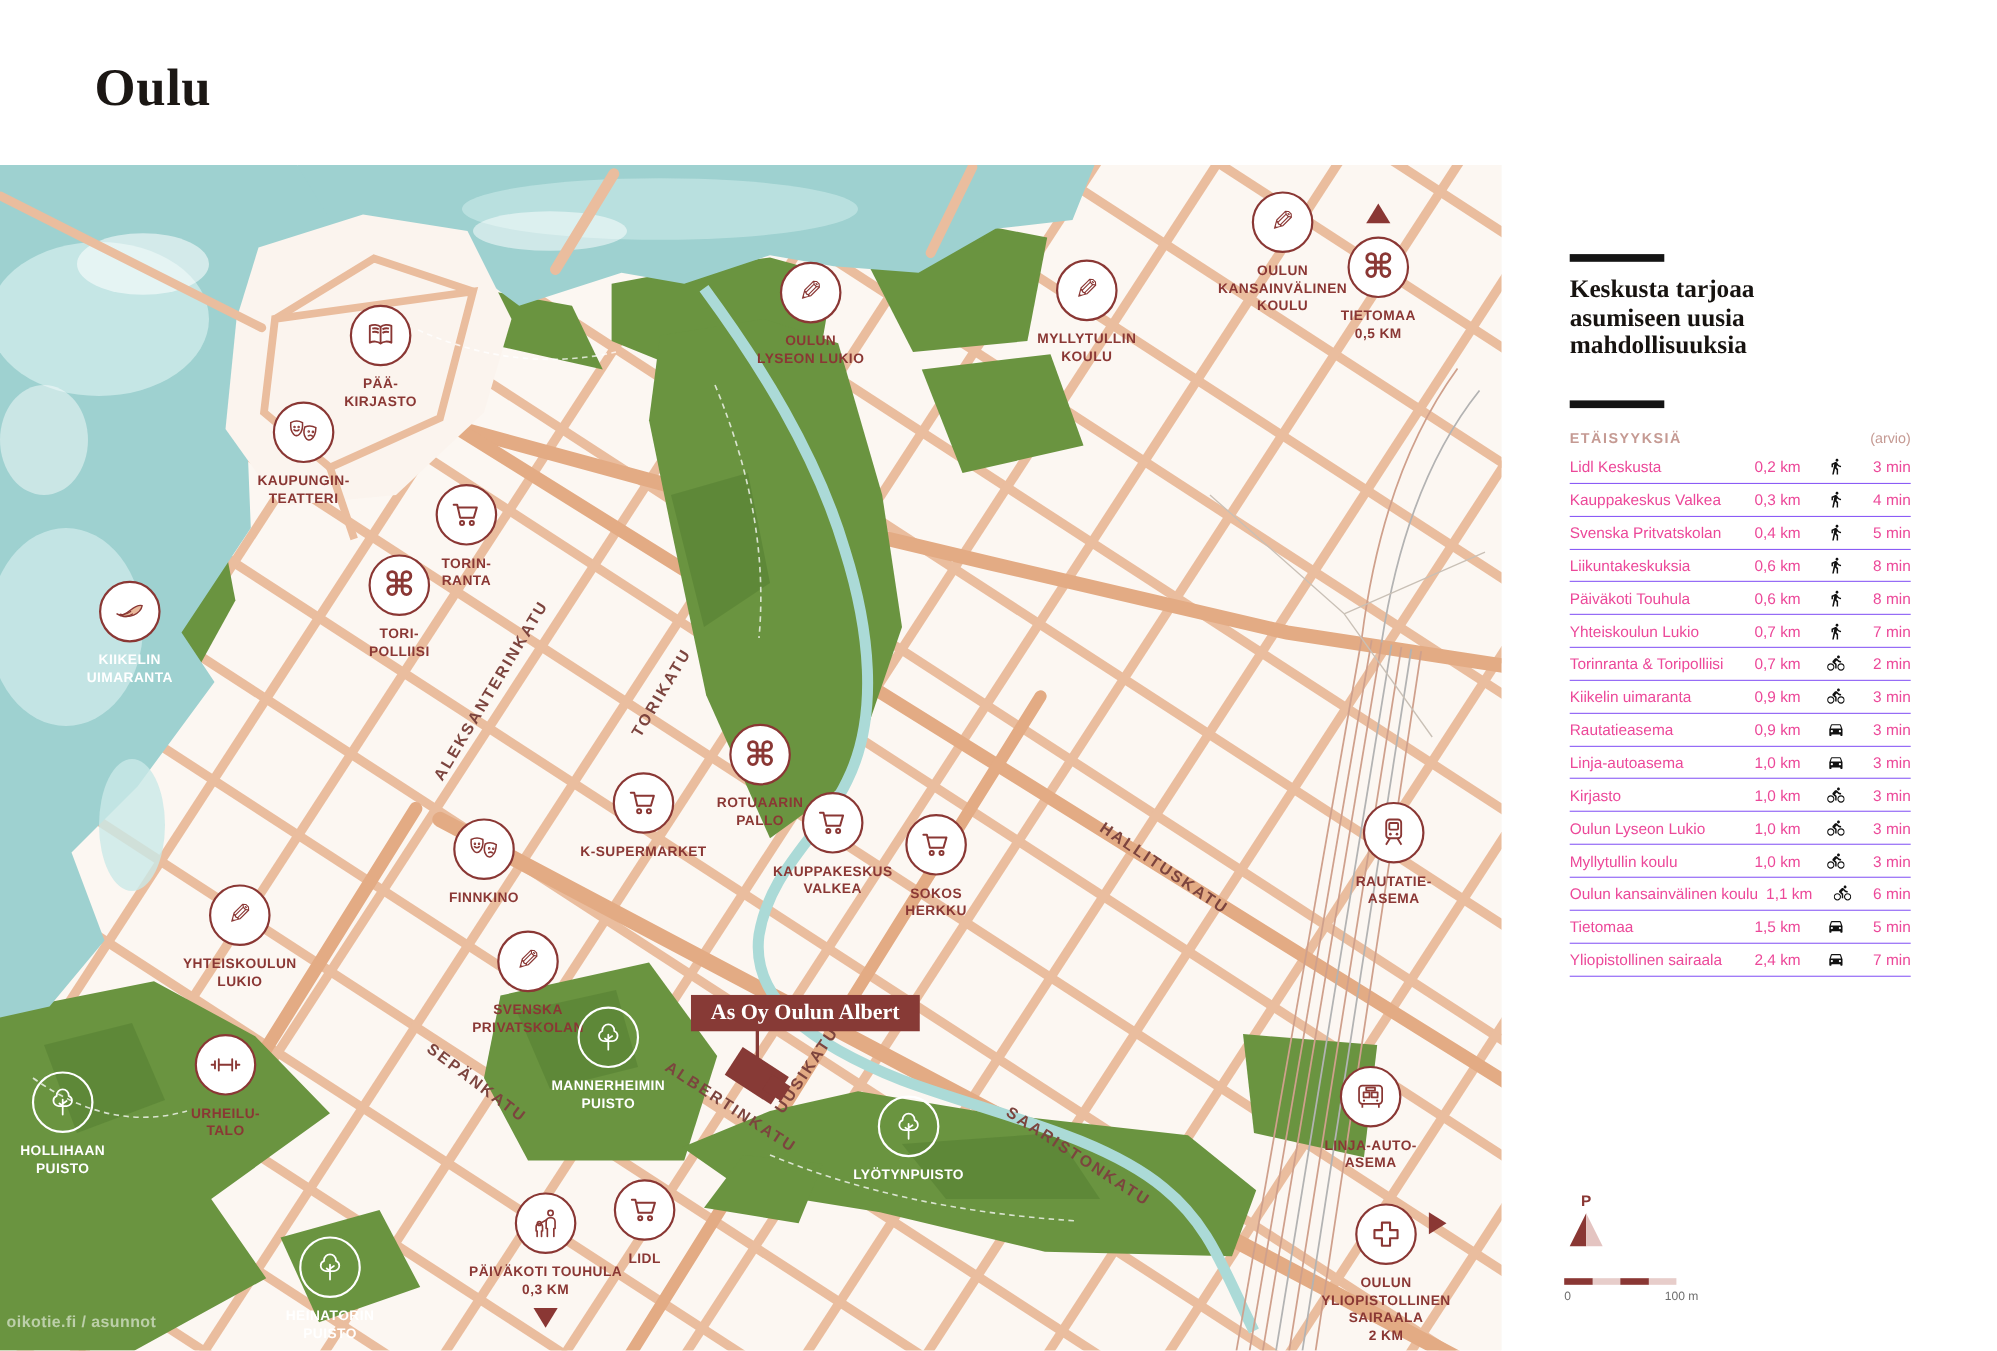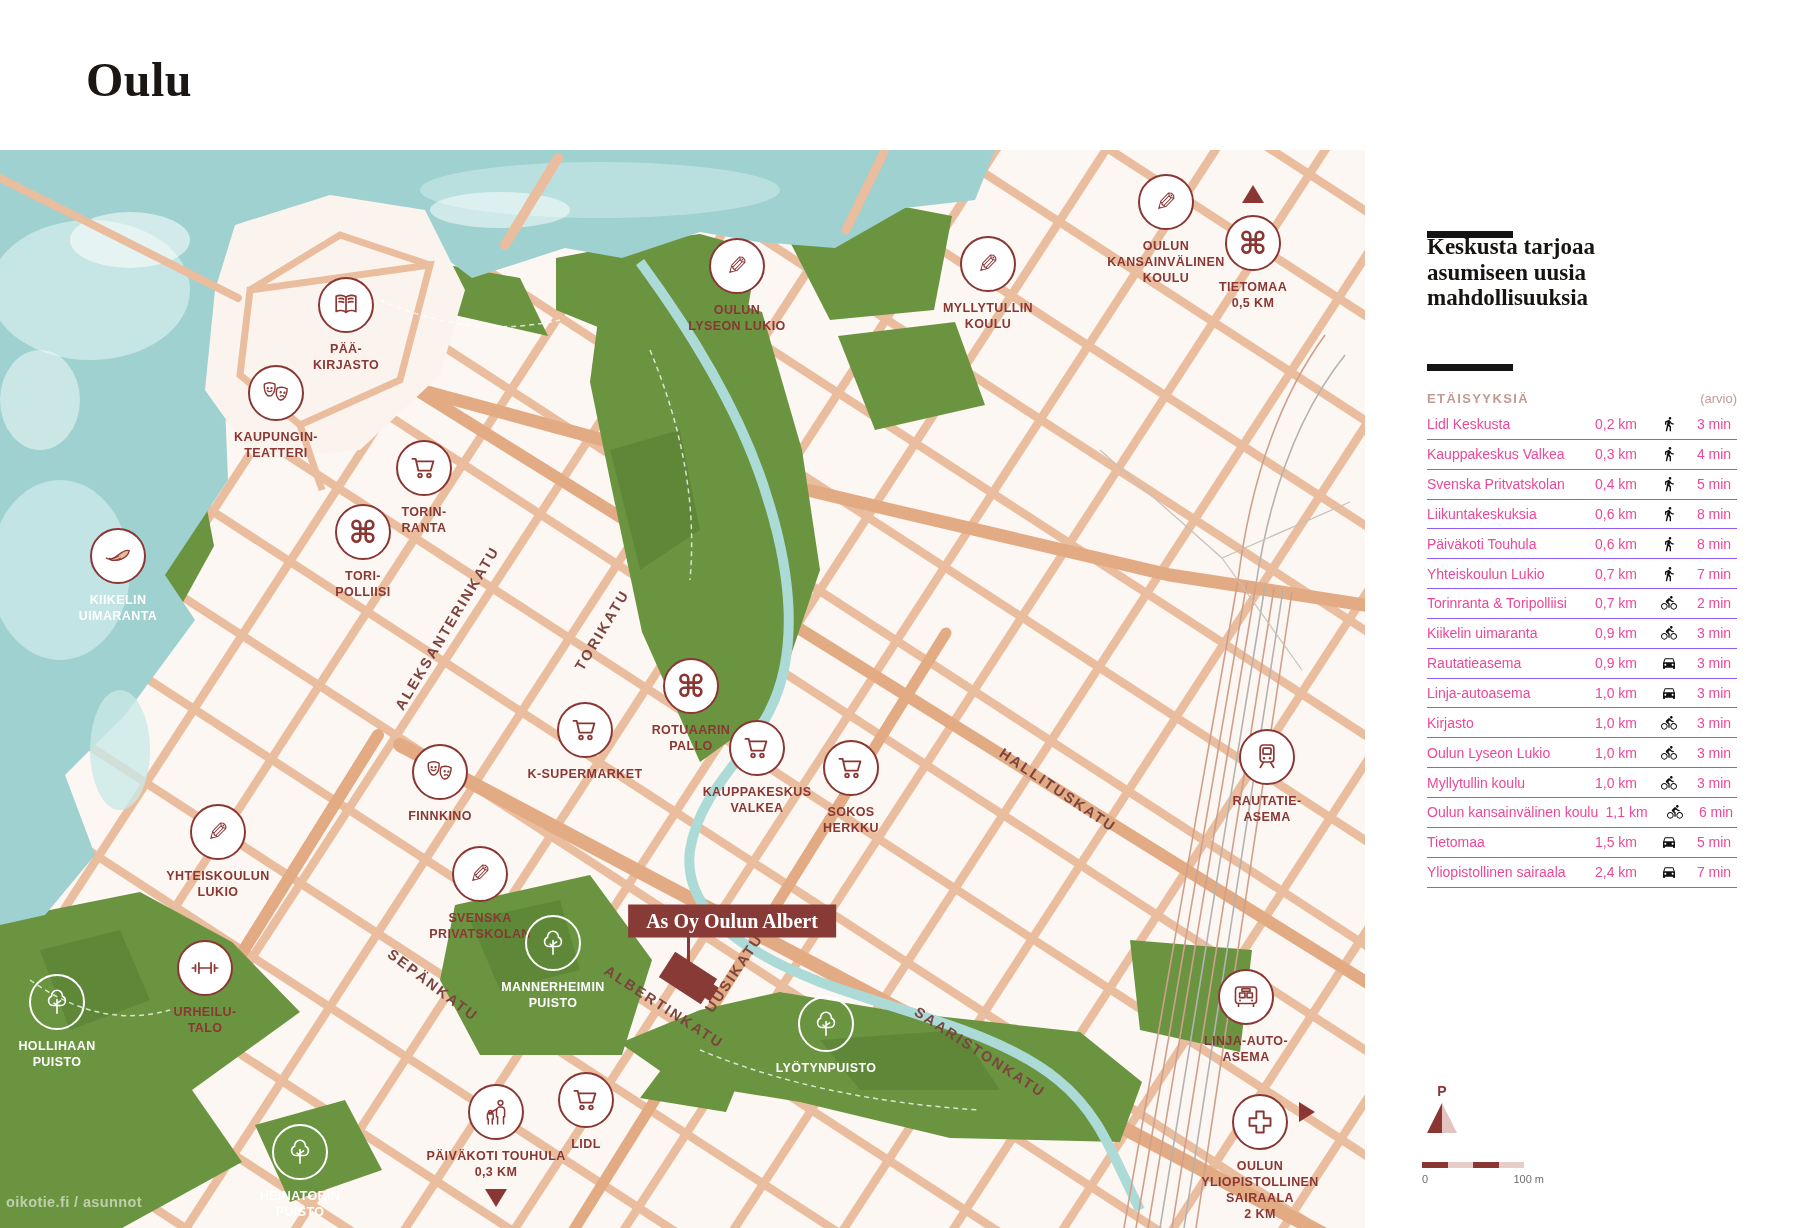--- a/index.html
+++ b/index.html
@@ -49,34 +49,34 @@
   .prop-bld2{position:absolute;left:8px;top:60px;width:20px;height:16px;background:#873a36;
              transform:rotate(33deg);}
 
   .watermark{position:absolute;left:6px;top:1194px;z-index:5;font-weight:700;font-size:14.5px;
              letter-spacing:.4px;color:rgba(255,255,255,.55);}
 
   
   .sidebar{position:absolute;left:1427px;top:0;width:310px;height:1228px;z-index:6;}
   .rule{position:absolute;left:0;width:86px;height:7px;background:#141414;}
   .rule.r1{top:231px;} .rule.r2{top:364px;}
-  .heading{position:absolute;left:0;top:234px;font-family:"Liberation Serif","DejaVu Serif",serif;
+  .heading{position:absolute;left:0;top:250px;font-family:"Liberation Serif","DejaVu Serif",serif;
            font-weight:700;font-size:23px;line-height:25.5px;color:#171310;}
   .tbl-head{position:absolute;left:0;top:391px;width:100%;display:flex;justify-content:space-between;
             align-items:flex-end;color:var(--pink);}
   .tbl-head .th{font-weight:700;font-size:13px;letter-spacing:1.4px;}
   .tbl-head .note{font-size:13px;}
   .rows{position:absolute;left:0;top:410px;width:100%;}
   .trow{display:flex;align-items:center;height:29.85px;border-bottom:1px solid #8b5cf6;
         font-size:14px;color:#ec4899;}
   .trow .nm{flex:1;white-space:nowrap;}
   .trow .ds{width:62px;text-align:center;}
   .trow .mi{width:44px;display:flex;justify-content:center;color:#111;}
   .trow .mi svg{width:16px;height:16px;display:block;}
-  .trow .tm{width:46px;text-align:center;}
+  .trow .tm{width:46px;text-align:right;}
 
   .compass{position:absolute;left:-5px;top:1083px;width:40px;text-align:center;}
   .compass .p{font-weight:700;font-size:14px;color:var(--maroon);}
   .compass svg{display:block;margin:2px auto 0;}
   .scale{position:absolute;left:-5px;top:1162px;width:120px;}
   .scale .bar{display:flex;width:102px;height:5.5px;}
   .scale .bar span{flex:1;}
   .scale .s1,.scale .s3{background:#8a3734;}
   .scale .s2,.scale .s4{background:#e7cdca;}
   .scale .lbls{display:flex;justify-content:space-between;width:122px;margin-top:5px;

